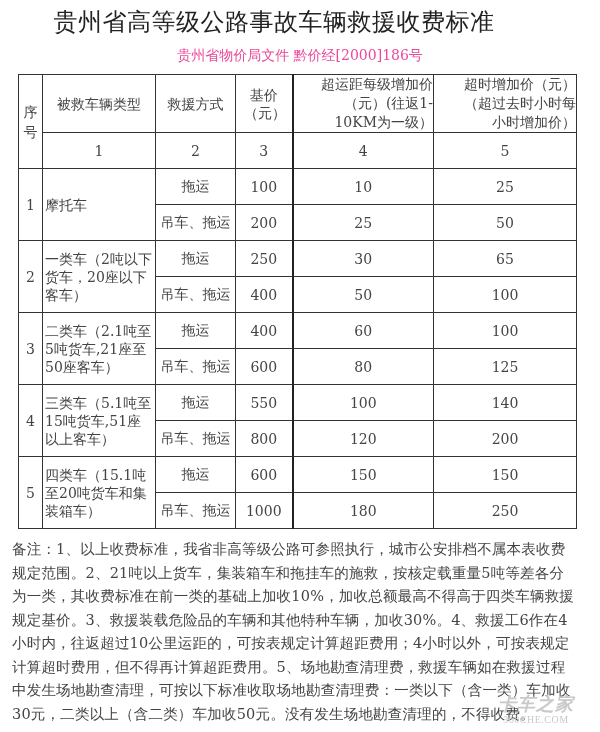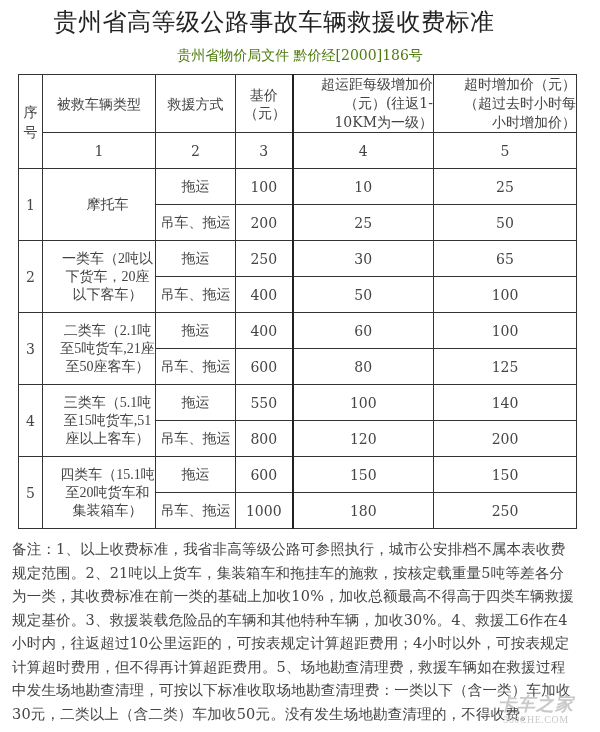--- a/index.html
+++ b/index.html
@@ -27,21 +27,21 @@
       letter-spacing: 0.5px;
       line-height: 32px;
     }
     .subtitle {
       position: absolute;
       left: 0;
       top: 45px;
       width: 600px;
       text-align: center;
       font-size: 14px;
-      color: #4d7c0f;
+      color: #ec4899;
       line-height: 20px;
     }
     table.fee {
       position: absolute;
       left: 18px;
       top: 74px;
       border-collapse: collapse;
       table-layout: fixed;
       width: 558px;
       font-size: 14px;
@@ -52,23 +52,22 @@
       padding: 0;
       text-align: center;
       vertical-align: middle;
       line-height: 18px;
       overflow: hidden;
     }
     table.fee td.thick-left {
       border-left: 2.5px solid #222;
     }
     table.fee td.left {
-      text-align: center;
-      padding-left: 17px;
-      font-family: Liberation Serif, serif;
+      text-align: left;
+      padding-left: 2px;
     }
     table.fee td.hdr-left {
       text-align: right;
       vertical-align: top;
       padding-left: 18px;
       line-height: 19px;
     }
     table.fee td.method {
       line-height: 17px;
       padding: 0 4px;

